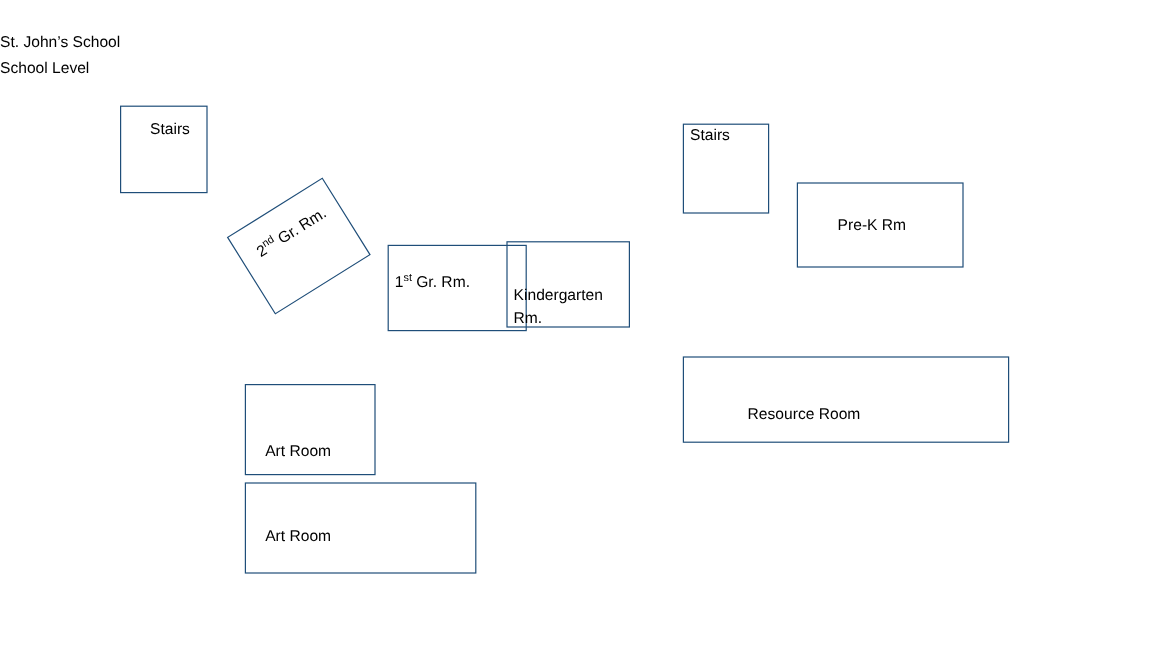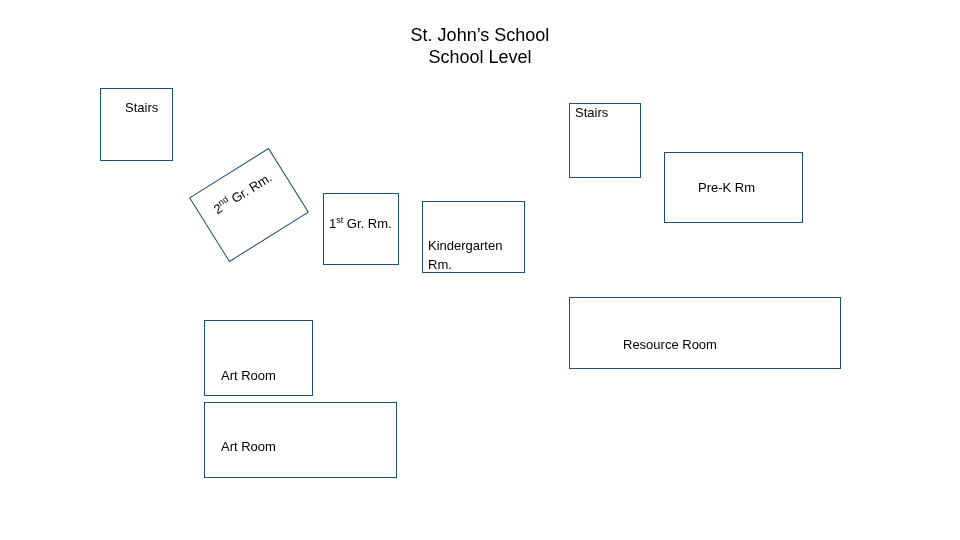--- a/index.html
+++ b/index.html
@@ -17,22 +17,22 @@
   #floorplan {
     position: relative;
     width: 960px;
     height: 540px;
   }
   .title {
     position: absolute;
     width: 100%;
     top: 24px;
     left: 0;
-    text-align: center;
-    font-size: 18px;
+    text-align: left;
+    font-size: 13px;
     line-height: 22px;
     color: #000;
   }
   .title .line2 {
     display: block;
   }
   .room {
     position: absolute;
     border: 1px solid #1f4e79;
     box-sizing: border-box;
@@ -94,22 +94,22 @@
     white-space: normal;
     width: 70px;
   }
   #room-grade2 .label sup {
     font-size: 9px;
     vertical-align: super;
   }
   
   #room-grade1 {
     left: 323px;
-    top: 193px;
-    width: 76px;
+    top: 204px;
+    width: 116px;
     height: 72px;
   }
   #room-grade1 .label {
     left: 5px;
     top: 17px;
   }
   #room-grade1 .label sup {
     font-size: 9px;
     vertical-align: super;
   }

